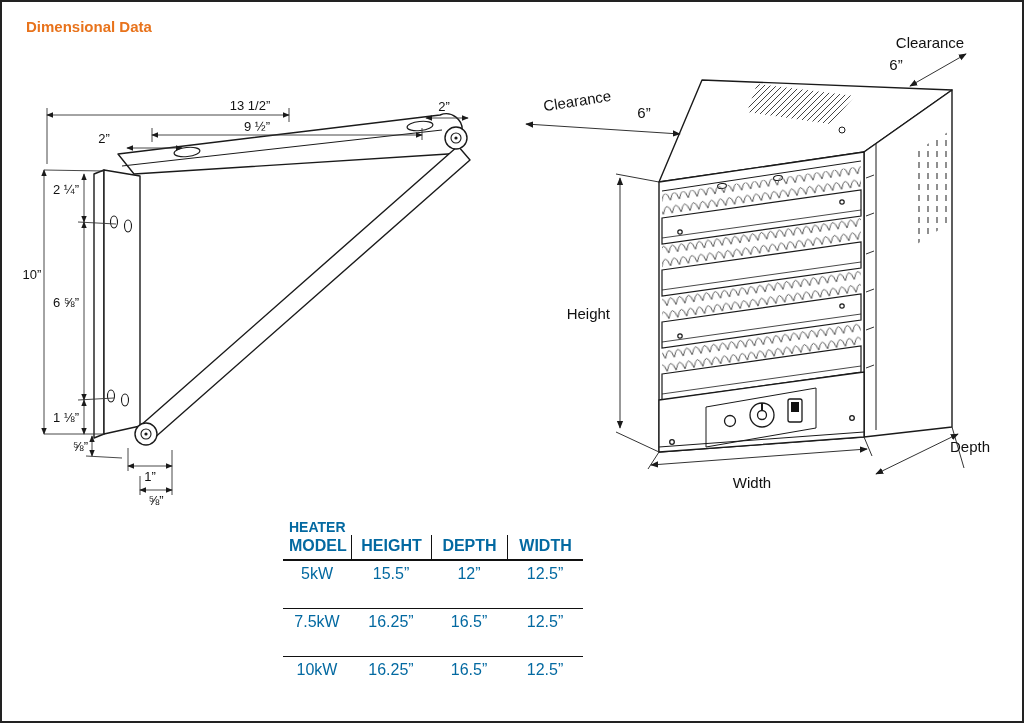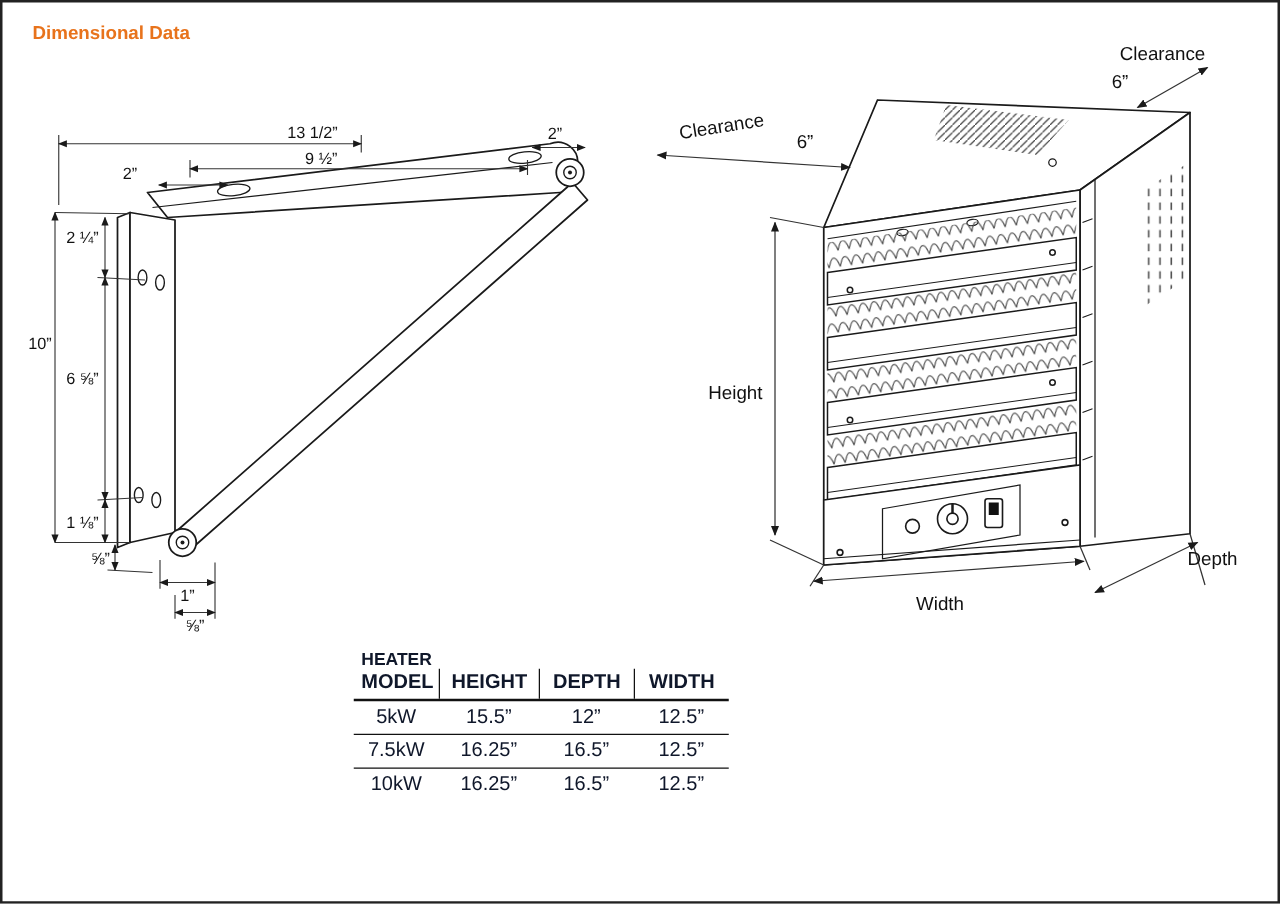--- a/index.html
+++ b/index.html
@@ -11,29 +11,29 @@
   #page-title{
     position:absolute;left:24px;top:16px;
     font-size:15px;font-weight:bold;color:#e8731c;text-align:center;
   }
   svg text{font-family:"Liberation Sans",sans-serif;fill:#111;}
   svg text.dim{font-size:13px;}
   svg text.lbl{font-size:15px;}
   #bracket-svg{position:absolute;left:20px;top:72px;}
   #heater-svg{position:absolute;left:508px;top:26px;}
   
-  .spec-table{position:absolute;left:281px;top:517px;width:300px;color:#0f172a;}
+  .spec-table{position:absolute;left:281px;top:517px;width:300px;color:#0369a1;}
   .t-row{display:grid;grid-template-columns:68px 80px 76px 76px;align-items:center;}
   .t-cell{text-align:center;padding:4px 2px;font-size:16px;white-space:nowrap;}
   .t-pre .t-cell{font-weight:bold;font-size:14px;text-align:left;padding:0 0 0 6px;}
   .t-head .t-cell{font-weight:bold;font-size:16px;padding:2px 2px 4px 2px;}
   .t-head .t-cell.model{text-align:left;padding-left:6px;}
   .t-head{border-bottom:2px solid #111;}
   .t-head .t-cell + .t-cell{border-left:1px solid #111;}
-  .t-data + .t-data{border-top:1px solid #111;}
+  .t-data + .t-data{border-top:1px solid #111;margin-top:21px;}
 </style>
 </head>
 <body>
 
 <div id="stage">
 
   <div id="page-title">Dimensional Data</div>
 
   <svg id="bracket-svg" width="500" height="452" viewBox="0 0 500 452">
     <defs>

